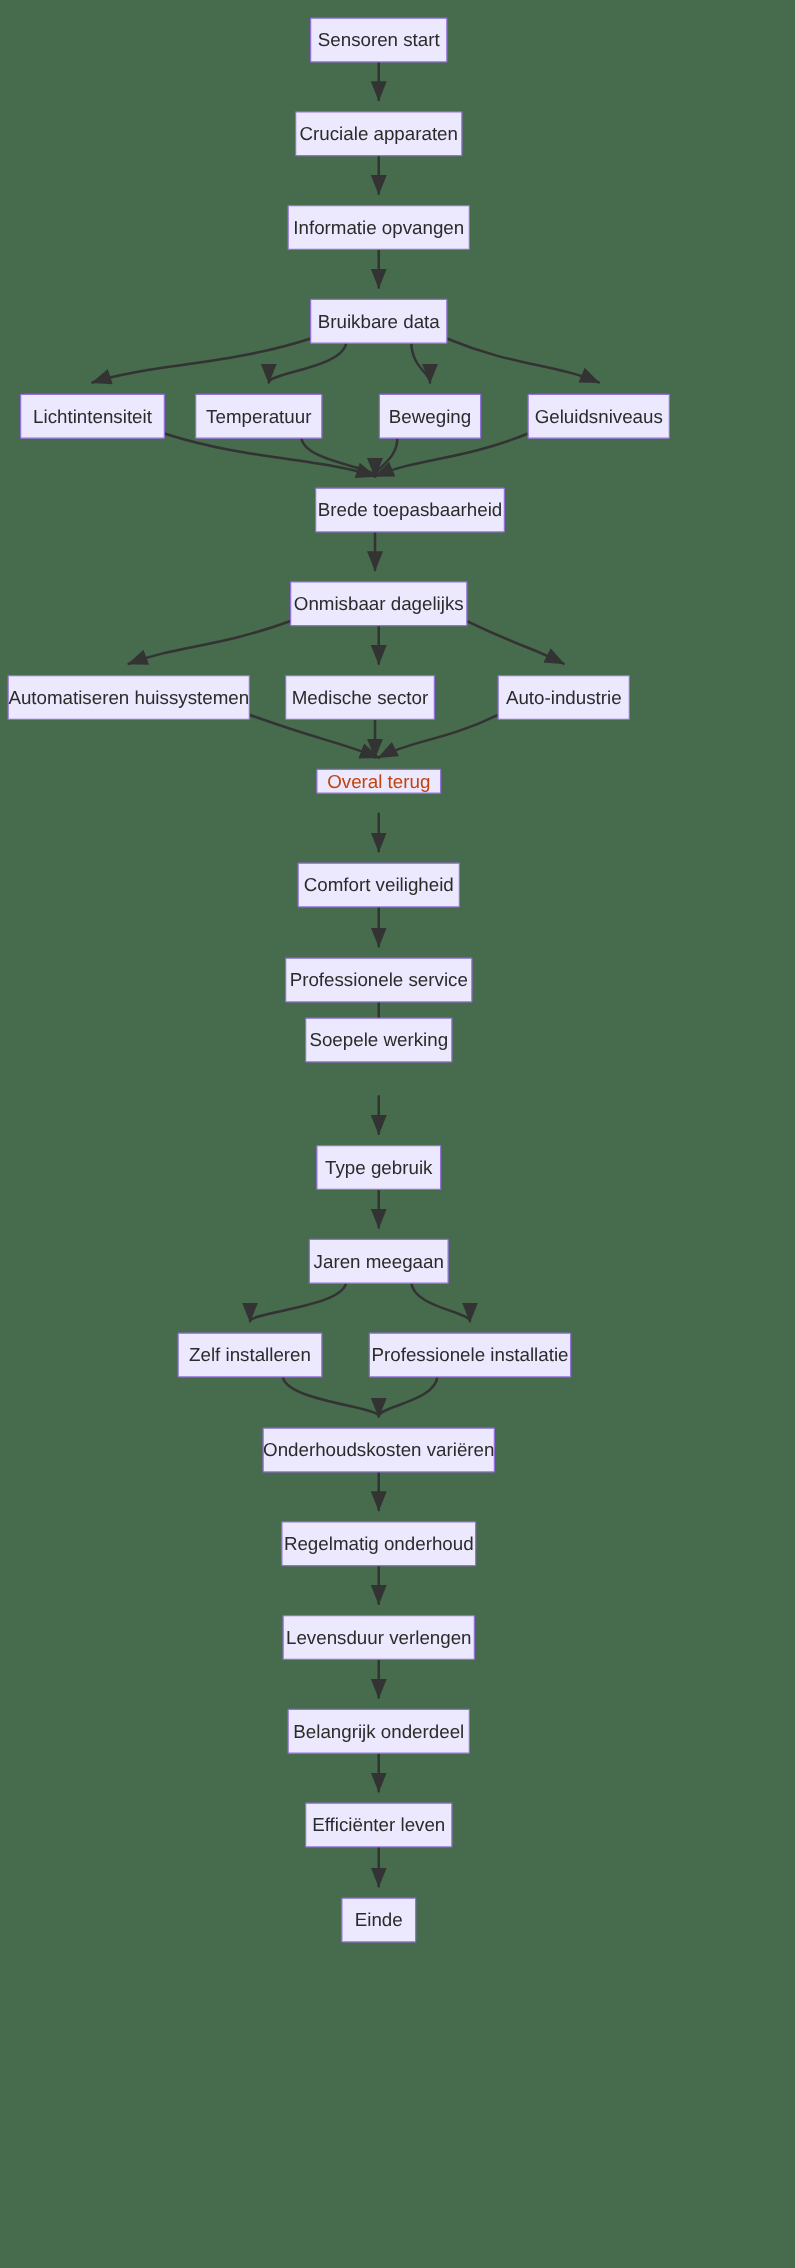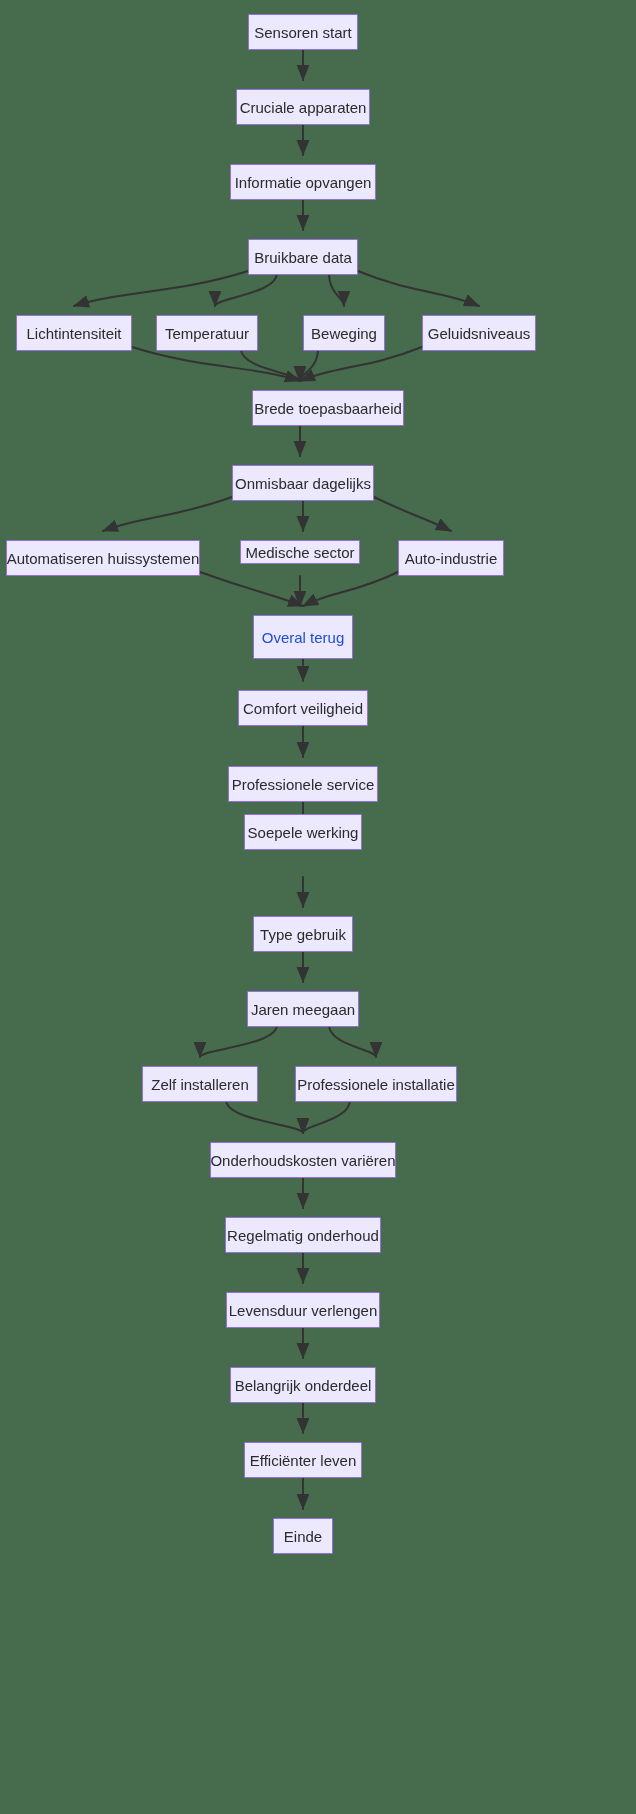--- a/index.html
+++ b/index.html
@@ -120,27 +120,27 @@
       </div>
       <div class="node" style="left: 224px; top: 390px; width: 152px; height: 36px; background: rgb(236, 232, 253); border-color: rgb(147, 112, 219); color: rgb(43, 43, 43); margin-left: 28px;">
         <span class="node-label">Brede toepasbaarheid</span>
       </div>
       <div class="node" style="left: 232px; top: 465px; width: 142px; height: 36px; background: rgb(236, 232, 253); border-color: rgb(147, 112, 219); color: rgb(43, 43, 43);">
         <span class="node-label">Onmisbaar dagelijks</span>
       </div>
       <div class="node" style="left: 6px; top: 540px; width: 194px; height: 36px; background: rgb(236, 232, 253); border-color: rgb(147, 112, 219); color: rgb(43, 43, 43);">
         <span class="node-label">Automatiseren huissystemen</span>
       </div>
-      <div class="node" style="left: 240px; top: 540px; width: 120px; height: 24px; background: rgb(236, 232, 253); border-color: rgb(147, 112, 219); color: rgb(43, 43, 43);">
+      <div class="node" style="left: 228px; top: 540px; width: 120px; height: 36px; background: rgb(236, 232, 253); border-color: rgb(147, 112, 219); color: rgb(43, 43, 43);">
         <span class="node-label">Medische sector</span>
       </div>
       <div class="node" style="left: 398px; top: 540px; width: 106px; height: 36px; background: rgb(236, 232, 253); border-color: rgb(147, 112, 219); color: rgb(43, 43, 43);">
         <span class="node-label">Auto-industrie</span>
       </div>
-      <div class="node" style="left: 253px; top: 615px; width: 100px; height: 44px; background: rgb(236, 232, 253); border-color: rgb(147, 112, 219); color: #1d4ed8; align-items: center;">
+      <div class="node" style="left: 253px; top: 615px; width: 100px; height: 20px; background: rgb(236, 232, 253); border-color: rgb(147, 112, 219); color: #c2410c; align-items: center;">
         <span class="node-label">Overal terug</span>
       </div>
       <div class="node" style="left: 238px; top: 690px; width: 130px; height: 36px; background: rgb(236, 232, 253); border-color: rgb(147, 112, 219); color: rgb(43, 43, 43);">
         <span class="node-label">Comfort veiligheid</span>
       </div>
       <div class="node" style="left: 228px; top: 766px; width: 150px; height: 36px; background: rgb(236, 232, 253); border-color: rgb(147, 112, 219); color: rgb(43, 43, 43);">
         <span class="node-label">Professionele service</span>
       </div>
       <div class="node" style="left: 244px; top: 814px; width: 118px; height: 36px; background: rgb(236, 232, 253); border-color: rgb(147, 112, 219); color: rgb(43, 43, 43);">
         <span class="node-label">Soepele werking</span>

